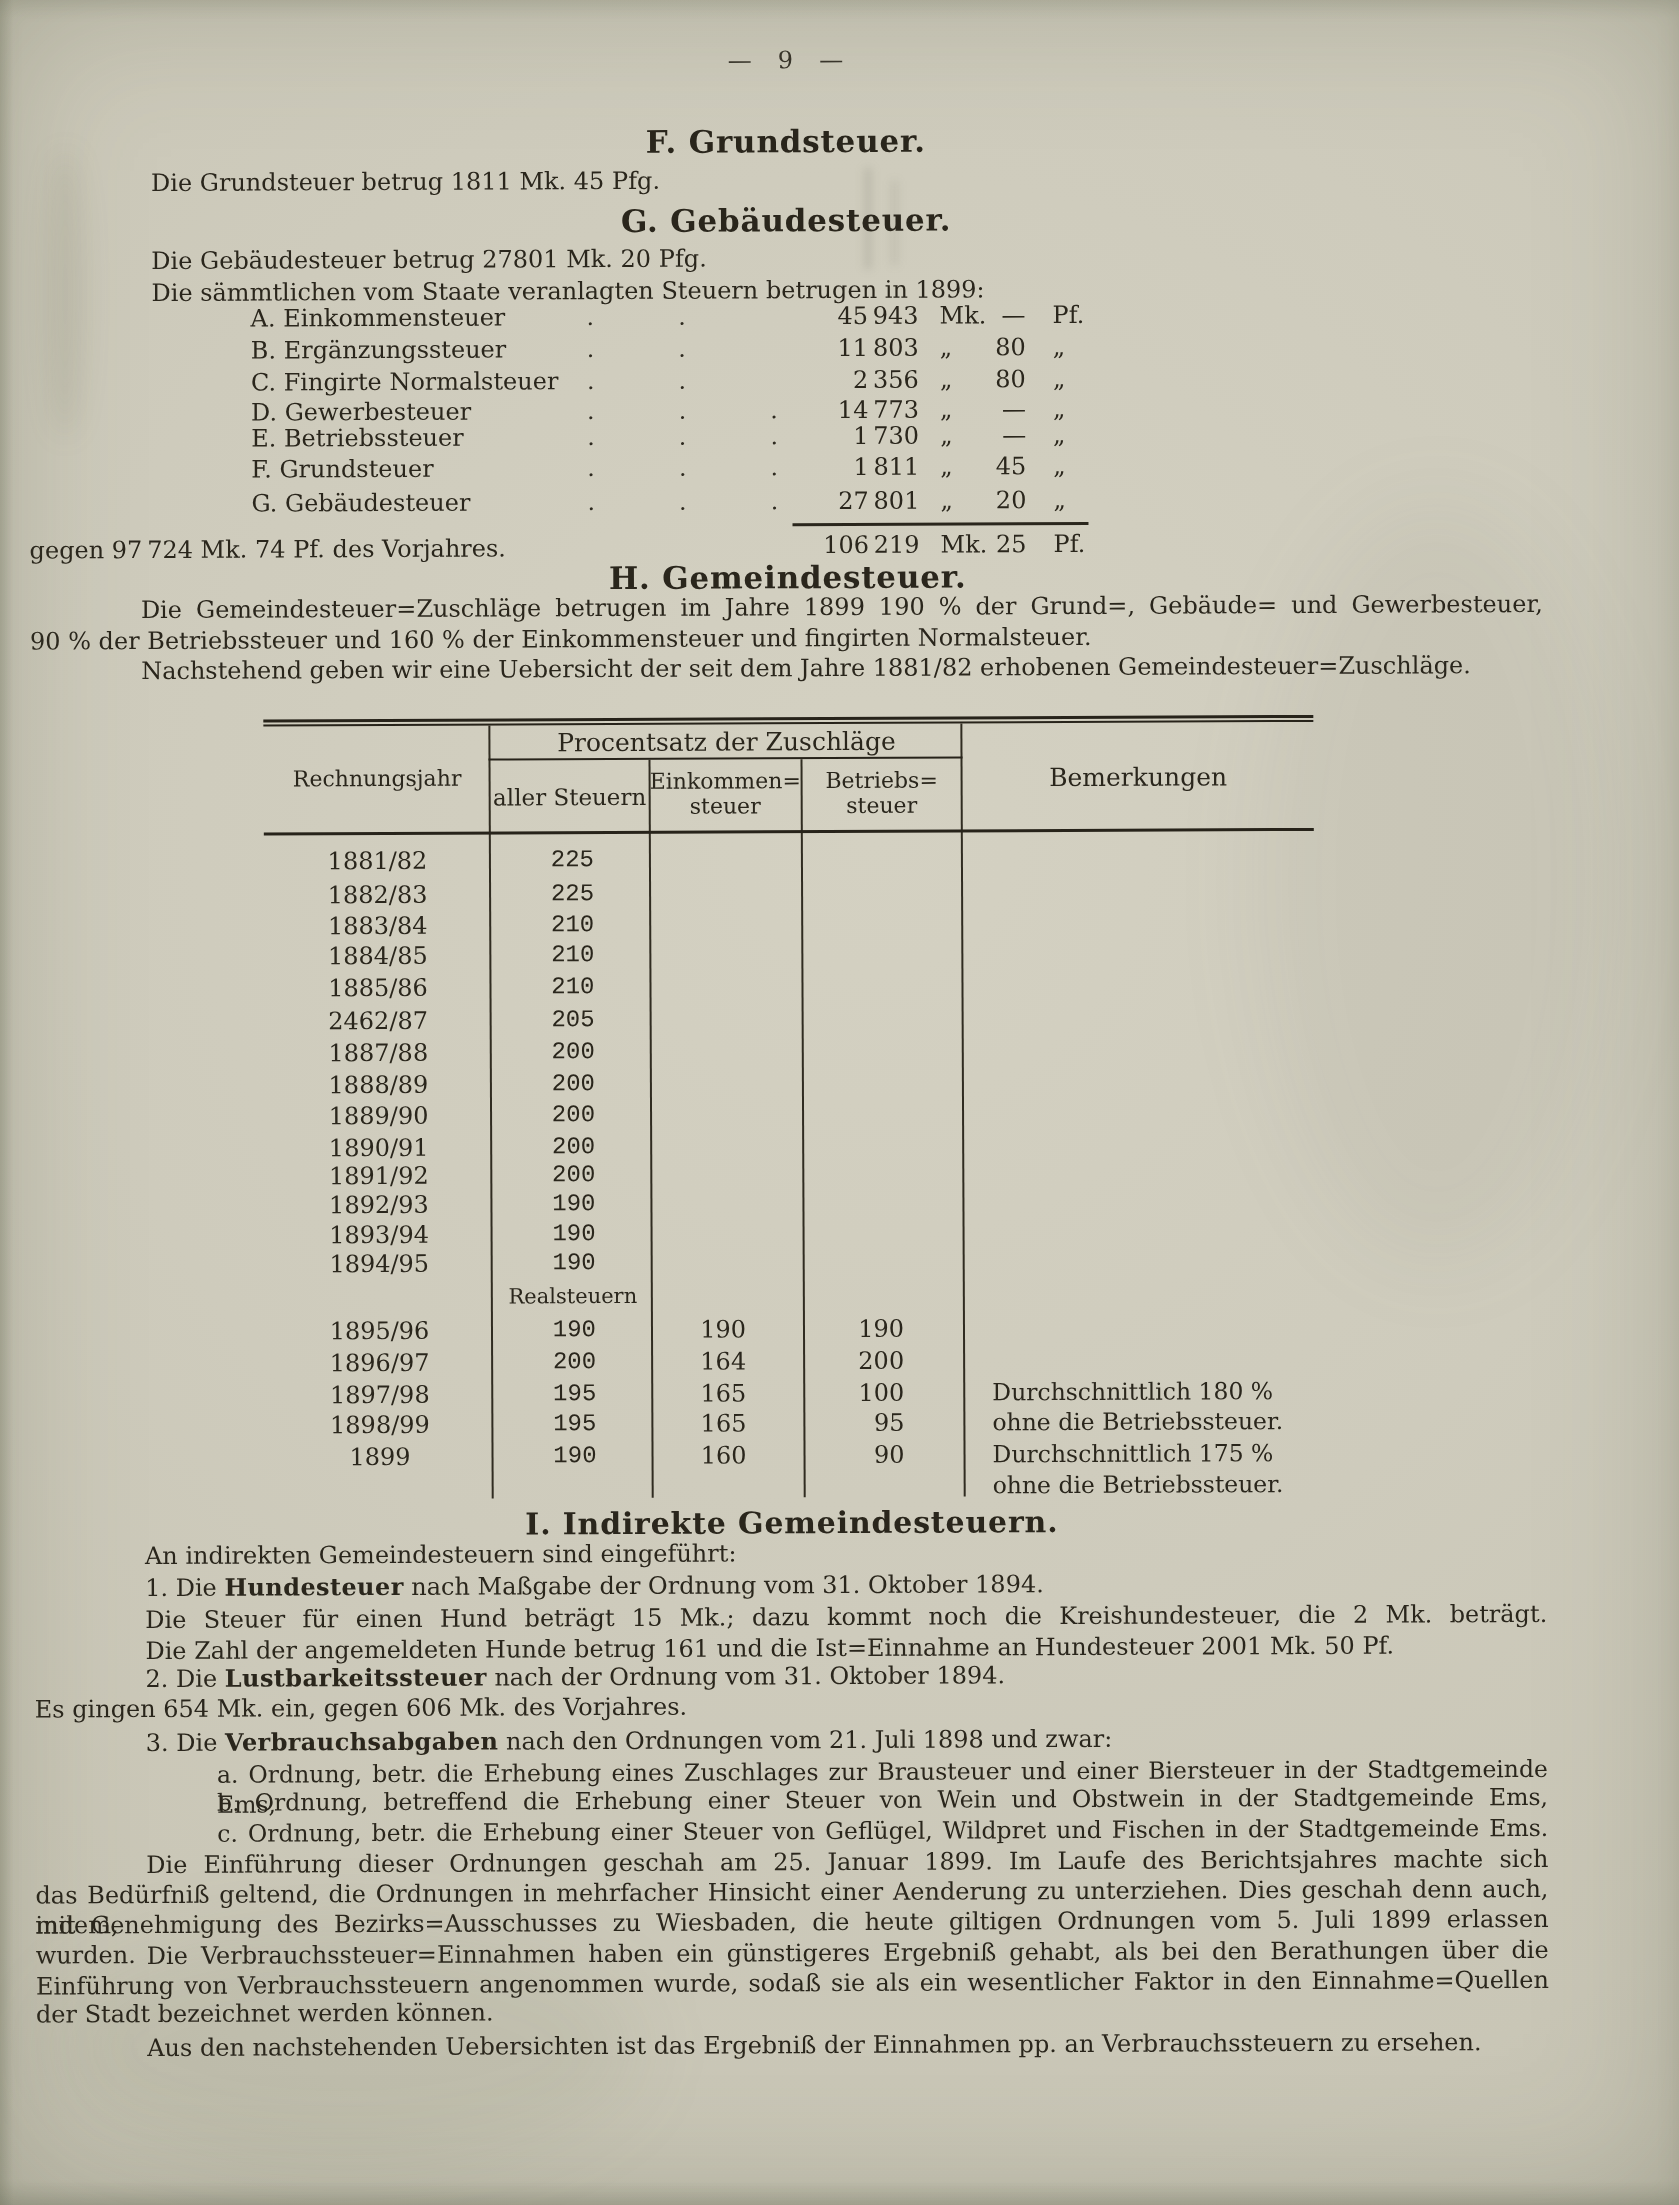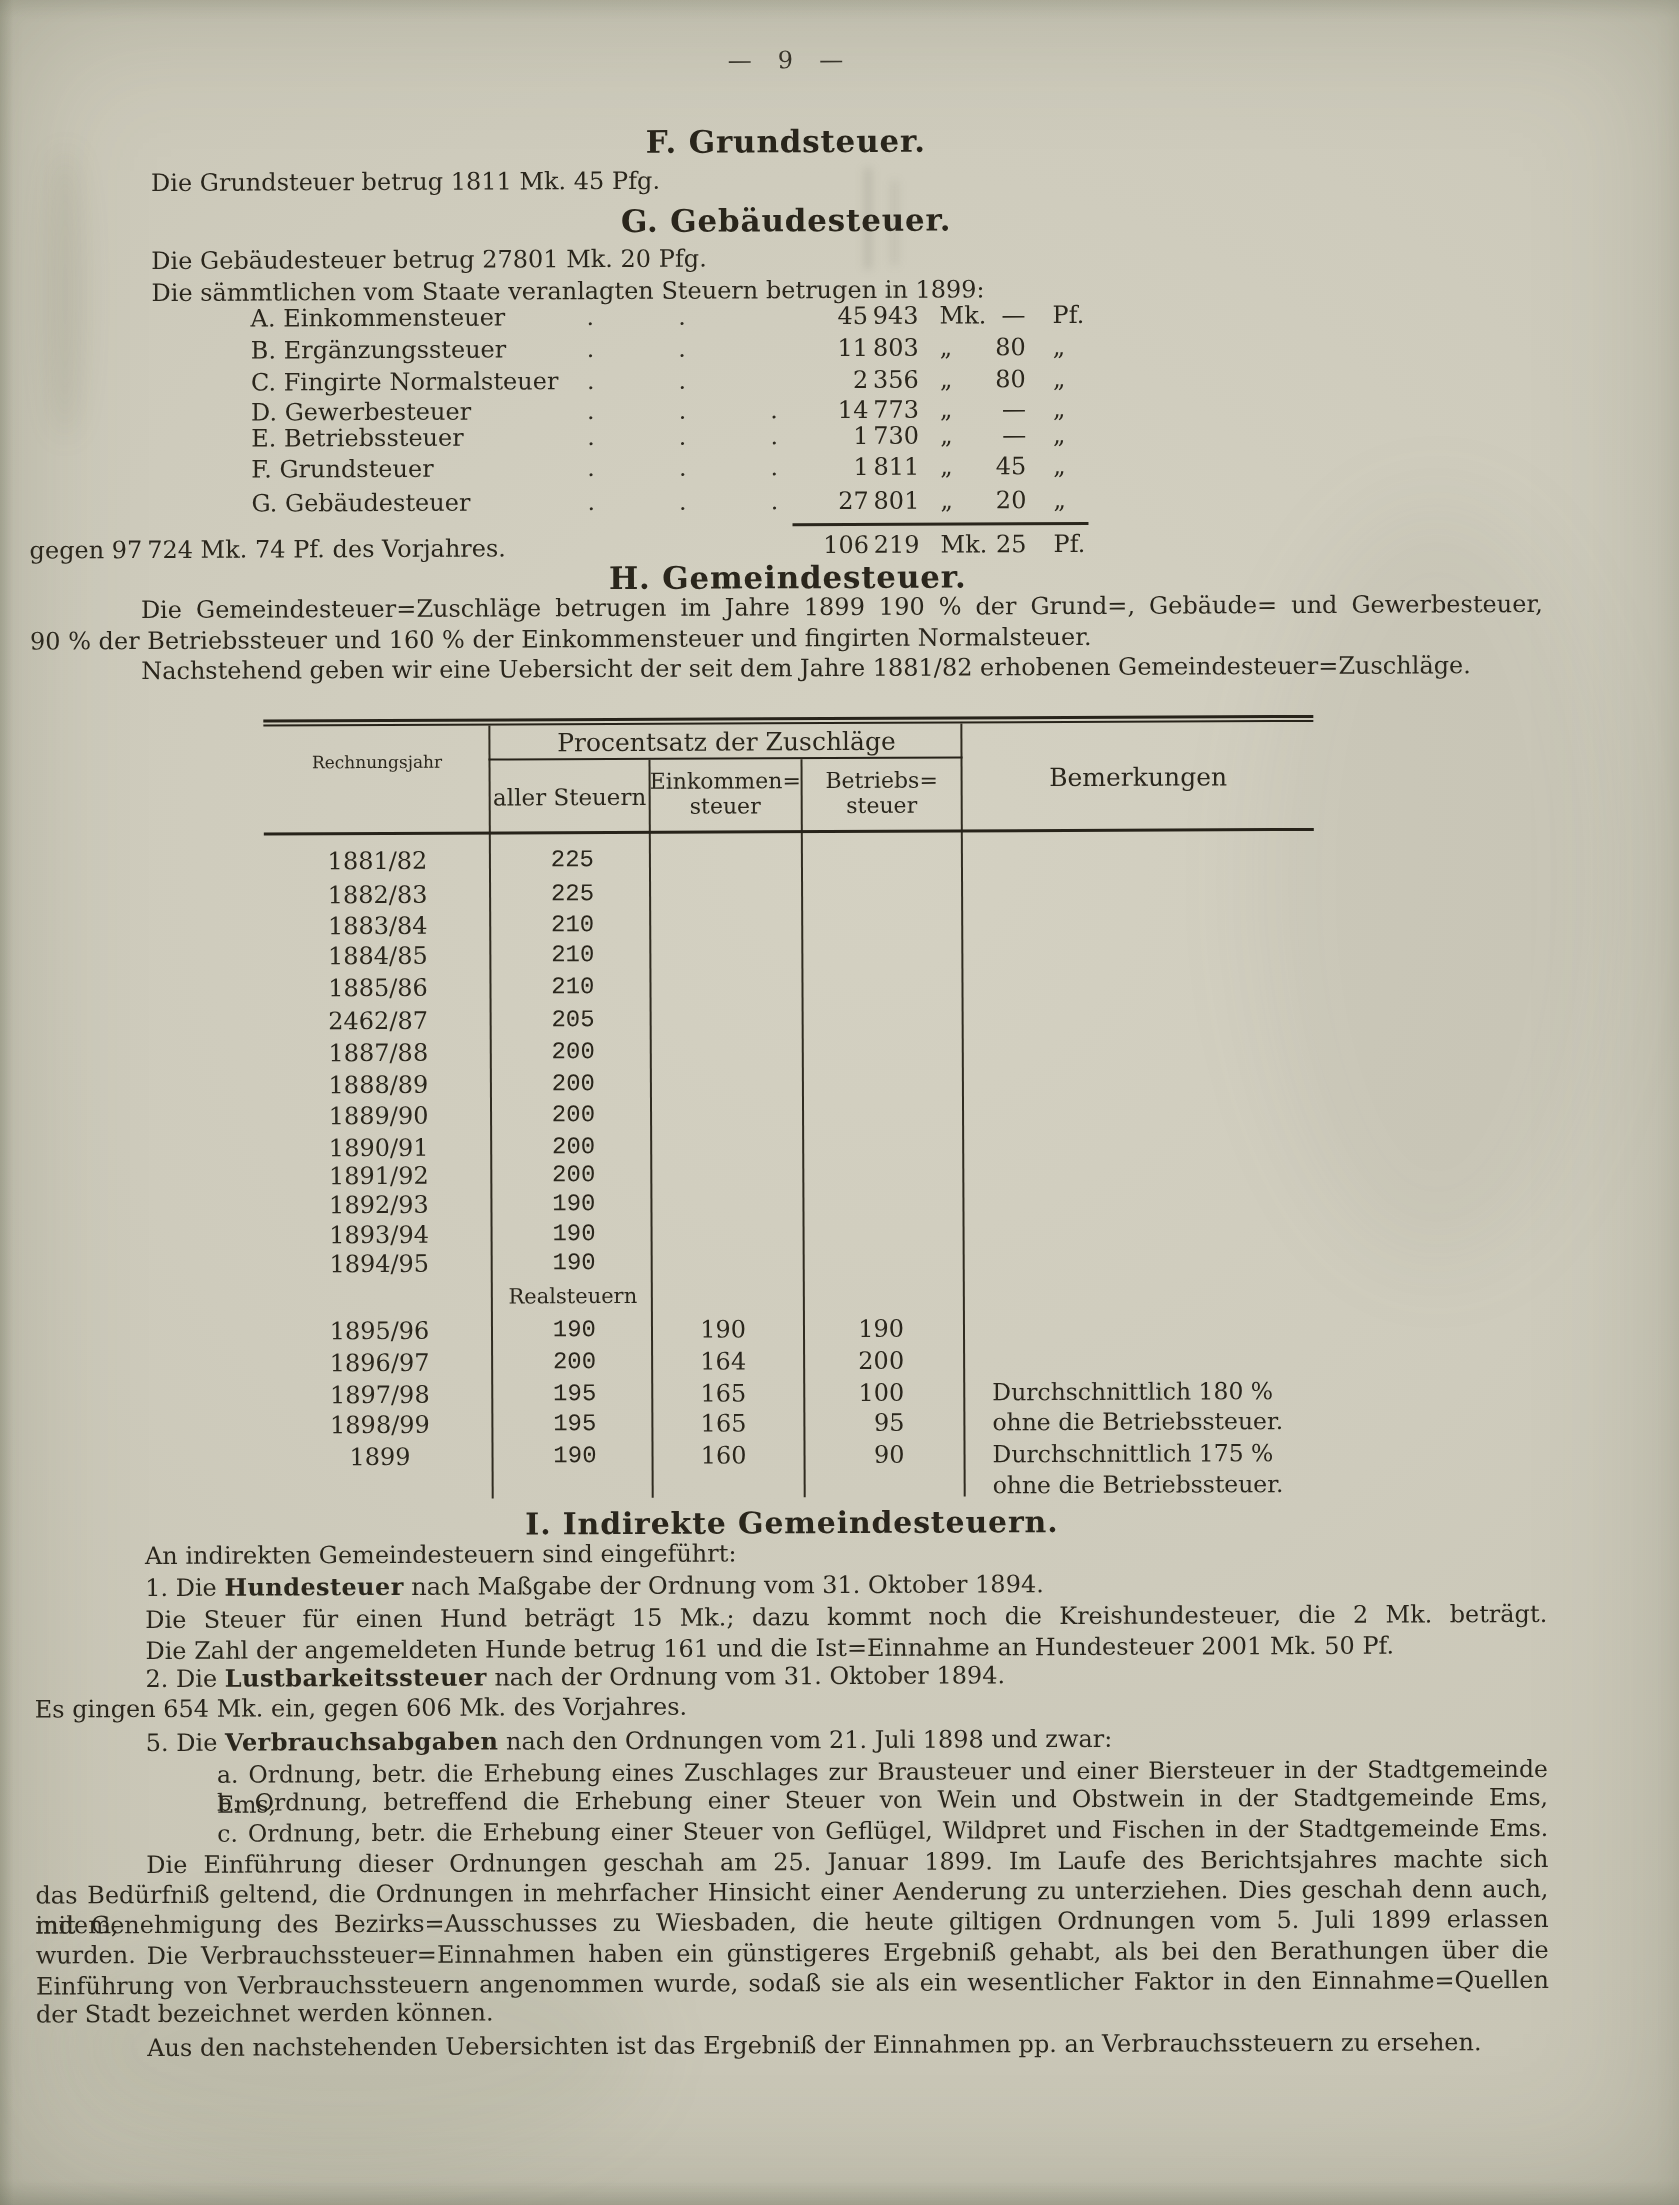--- a/index.html
+++ b/index.html
@@ -148,21 +148,21 @@
       <div class="rule" style="top:2.5px;height:3.4px"></div>
       <div class="rule" style="top:8.4px;height:1.7px"></div>
       <div class="vline" style="left:225px;top:10px;height:773px"></div>
       <div class="vline" style="left:385px;top:45px;height:738px"></div>
       <div class="vline" style="left:537px;top:45px;height:738px"></div>
       <div class="vline" style="left:697px;top:10px;height:773px"></div>
 
       <div class="tth" style="left:227px;top:13.4px;width:472px;font-size:25px">Procentsatz der Zuschläge</div>
       <div class="rule" style="left:225px;top:43px;width:474px;height:1.7px"></div>
 
-      <div class="tth" style="left:0;top:36px;width:227px;font-size:17px">Rechnungsjahr</div>
+      <div class="tth" style="left:0;top:50px;width:227px;font-size:22px">Rechnungsjahr</div>
       <div class="tth" style="left:227px;top:69px;width:158px;font-size:23px">aller Steuern</div>
       <div class="tth" style="left:386px;top:54px;width:123px;font-size:22px">Einkommen=</div>
       <div class="tth" style="left:386px;top:79px;width:151px;font-size:22px">steuer</div>
       <div class="tth" style="left:539px;top:54px;width:158px;font-size:22px">Betriebs=</div>
       <div class="tth" style="left:539px;top:79px;width:158px;font-size:22px">steuer</div>
       <div class="tth" style="left:699px;top:50px;width:351px;font-size:25px">Bemerkungen</div>
 
       <div class="rule" style="top:116px;height:3.4px"></div>
 
       <div class="trow" style="top:131px">
@@ -299,21 +299,21 @@
       <span class="ind"></span><span>Die Steuer für einen Hund beträgt 15 Mk.; dazu kommt noch die Kreishundesteuer, die 2 Mk. beträgt.</span>
     </div>
     <div class="ln" style="left:143px;top:1633px">Die Zahl der angemeldeten Hunde betrug 161 und die Ist=Einnahme an Hundesteuer 2001 Mk. 50 Pf.</div>
 
     <div class="ln" style="left:143px;top:1661px">
       <span>2. Die </span><span class="bw">Lustbarkeitssteuer</span><span> nach der Ordnung vom 31. Oktober 1894.</span>
     </div>
     <div class="ln" style="left:32px;top:1691px">Es gingen 654 Mk. ein, gegen 606 Mk. des Vorjahres.</div>
 
     <div class="ln" style="left:143px;top:1725px">
-      <span>5. Die </span><span class="bw">Verbrauchsabgaben</span><span> nach den Ordnungen vom 21. Juli 1898 und zwar:</span>
+      <span>3. Die </span><span class="bw">Verbrauchsabgaben</span><span> nach den Ordnungen vom 21. Juli 1898 und zwar:</span>
     </div>
     <div class="ln fill" style="left:214px;top:1757px;width:1331px;font-size:23.5px">a. Ordnung, betr. die Erhebung eines Zuschlages zur Brausteuer und einer Biersteuer in der Stadtgemeinde Ems,</div>
     <div class="ln fill" style="left:214px;top:1785px;width:1331px;font-size:23.5px">b. Ordnung, betreffend die Erhebung einer Steuer von Wein und Obstwein in der Stadtgemeinde Ems,</div>
     <div class="ln fill" style="left:214px;top:1816px;width:1331px;font-size:23.5px">c. Ordnung, betr. die Erhebung einer Steuer von Geflügel, Wildpret und Fischen in der Stadtgemeinde Ems.</div>
 
     <div class="ln fill" style="left:32px;top:1847px;width:1513px">
       <span class="ind"></span><span>Die Einführung dieser Ordnungen geschah am 25. Januar 1899. Im Laufe des Berichtsjahres machte sich</span>
     </div>
     <div class="ln fill" style="left:32px;top:1877px;width:1513px">das Bedürfniß geltend, die Ordnungen in mehrfacher Hinsicht einer Aenderung zu unterziehen. Dies geschah denn auch, indem,</div>
     <div class="ln fill" style="left:32px;top:1907px;width:1513px">mit Genehmigung des Bezirks=Ausschusses zu Wiesbaden, die heute giltigen Ordnungen vom 5. Juli 1899 erlassen wurden.</div>

